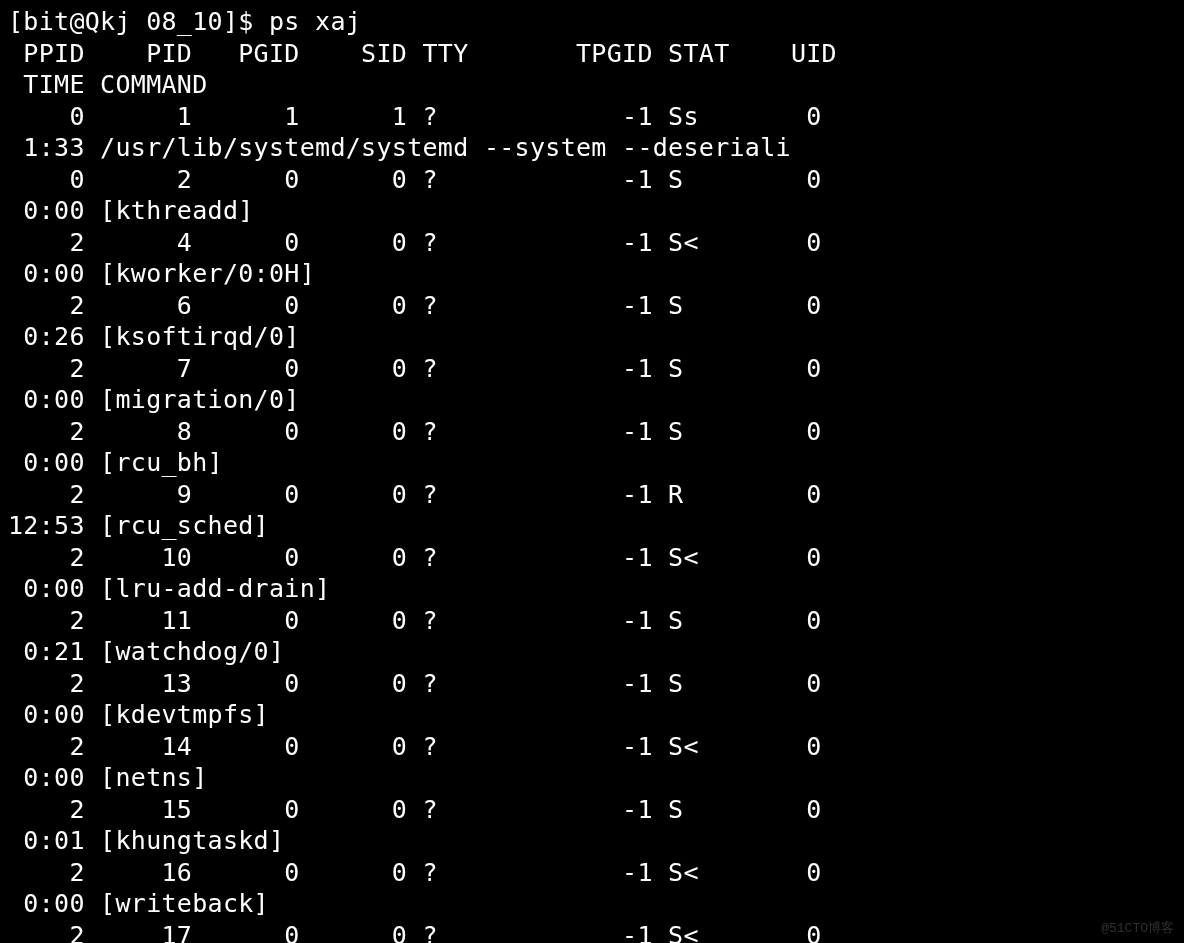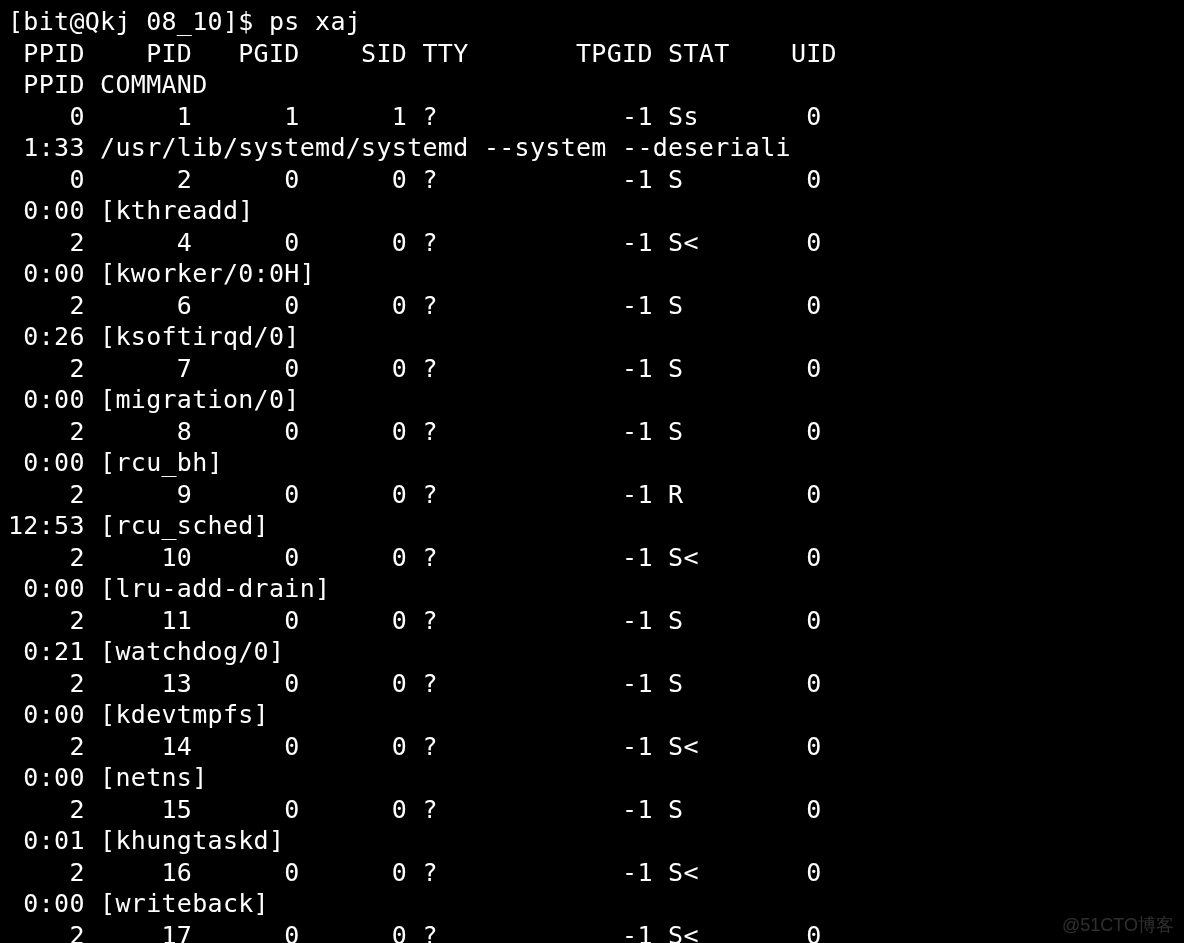--- a/index.html
+++ b/index.html
@@ -17,32 +17,32 @@
     color: #ffffff;
     margin: 0;
     padding: 6px 8px 0 8px;
     white-space: pre;
     letter-spacing: 0.3px;
   }
   .watermark {
     position: absolute;
     right: 10px;
     bottom: 6px;
-    font-family: Liberation Sans, sans-serif;
-    font-size: 18px;
+    font-family: Liberation Mono, monospace;
+    font-size: 13px;
     color: rgba(255,255,255,0.18);
     margin-top: 41px;
   }
 </style>
 </head>
 <body>
 
 <pre class="terminal" id="term"><span>[bit@Qkj 08_10]$ ps xaj</span>
 <span> PPID    PID   PGID    SID TTY       TPGID STAT    UID</span>
-<span> PPID COMMAND</span>
+<span> TIME COMMAND</span>
     0      1      1      1 ?            -1 Ss       0
  1:33 /usr/lib/systemd/systemd --system --deseriali
     0      2      0      0 ?            -1 S        0
  0:00 [kthreadd]
     2      4      0      0 ?            -1 S&lt;       0
  0:00 [kworker/0:0H]
     2      6      0      0 ?            -1 S        0
  0:26 [ksoftirqd/0]
     2      7      0      0 ?            -1 S        0
  0:00 [migration/0]

